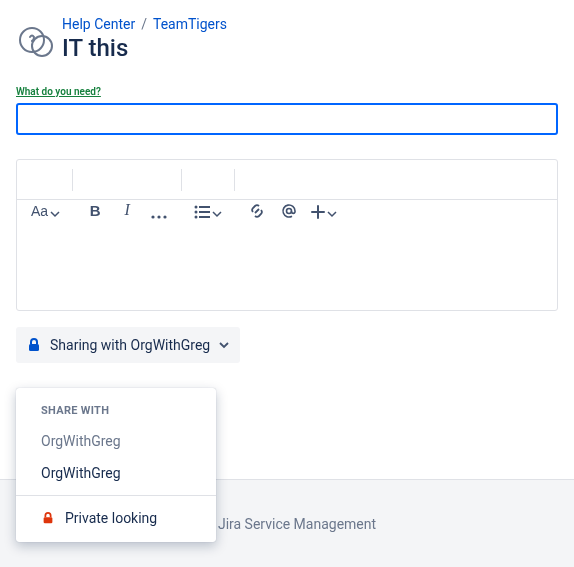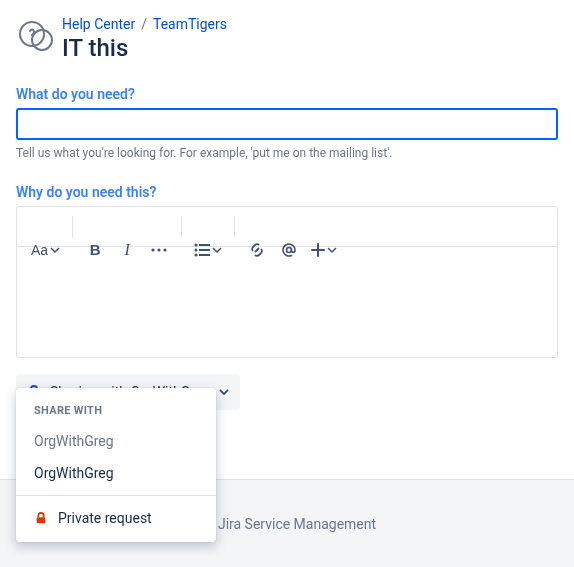--- a/index.html
+++ b/index.html
@@ -17,50 +17,50 @@
     margin:0;
     font-family:-apple-system,BlinkMacSystemFont,"Segoe UI",Roboto,Helvetica,Arial,sans-serif;
     font-size:14px;
     color:var(--text);
     background:var(--bg);
     width:574px;
     height:567px;
     position:relative;
     padding:16px;
   }
-  .header{display:flex;align-items:flex-start;gap:6px;}
+  .header{display:flex;align-items:flex-end;gap:6px;}
   .logo{width:40px;height:40px;color:#6B778C;flex:0 0 40px;display:flex;align-items:center;justify-content:center;}
   .header-text{display:flex;flex-direction:column;gap:2px;}
   .breadcrumb{display:flex;align-items:center;gap:6px;font-size:14px;}
   .breadcrumb a{color:var(--link);text-decoration:none;cursor:pointer;}
   .breadcrumb .sep{color:var(--subtle);}
   h1{margin:0;font-size:24px;font-weight:500;color:var(--text);}
   .field{margin-top:24px;}
-  .label{font-size:14px;font-weight:600;color:#3b82f6;margin-bottom:6px;}
+  .label{font-size:10px;font-weight:600;color:#15803d;margin-bottom:6px;text-decoration:underline;}
   .text-input{
     width:100%;height:32px;
     border:2px solid var(--focus);
     border-radius:3px;
     background:#fff;
     padding:4px 8px;
     outline:none;
     font-size:14px;
   }
   .hint{font-size:12px;color:var(--subtle);margin-top:6px;}
   .editor{
     width:100%;
     border:1px solid var(--border);
     border-radius:3px;
     background:#fff;
   }
   .toolbar{
     display:flex;align-items:center;height:40px;padding:0 8px;border-bottom:1px solid var(--border);
   }
   .tbtn{
-    display:flex;align-items:center;justify-content:center;
+    display:flex;align-items:flex-end;justify-content:center;
     height:32px;min-width:32px;padding:0 6px;
     border:none;background:transparent;color:#42526E;cursor:pointer;border-radius:3px;
     font-size:14px;
     margin-top:46px;
   }
   .tbtn.bold{font-weight:700;font-size:15px;}
   .tbtn.italic{font-style:italic;font-family:Georgia,serif;font-size:16px;}
   .chev-down{margin-left:2px;}
   .sep-line{width:1px;height:22px;background:var(--border);margin:0 6px;}
   .editor-body{height:110px;}
@@ -77,25 +77,25 @@
     left:16px;top:388px;
     width:200px;
     background:#fff;
     border-radius:3px;
     box-shadow:0 4px 12px rgba(9,30,66,0.25),0 0 1px rgba(9,30,66,0.3);
     padding:16px 0 8px;
     z-index:10;
   }
   .dropdown .dd-header{
     font-size:11px;font-weight:700;color:var(--subtle);
-    padding:0 18px 8px;letter-spacing:0.3px;
+    padding:0 25px 8px;letter-spacing:0.3px;
   }
   .dd-item{
     display:flex;align-items:center;gap:10px;
-    padding:8px 18px;font-size:14px;cursor:pointer;color:var(--text);
+    padding:8px 25px;font-size:14px;cursor:pointer;color:var(--text);
   }
   .dd-item.muted{color:var(--subtle);}
   .dd-divider{height:1px;background:var(--border);margin:6px 0;}
   .dd-item .red{color:var(--red);}
   .footer{
     position:absolute;left:0;right:0;bottom:0;height:88px;
     background:var(--panel);
     display:flex;align-items:center;justify-content:center;gap:6px;
     color:#6B778C;font-size:14px;
     border-top:1px solid var(--border);
@@ -121,25 +121,23 @@
       <span class="sep">/</span>
       <a>TeamTigers</a>
     </nav>
     <h1>IT this</h1>
   </div>
 </div>
 
 <div class="field">
   <div class="label">What do you need?</div>
   <input class="text-input" type="text" value="" style="">
-  <div class="hint">Tell us what you're looking for. For example, 'put me on the mailing list'.</div>
 </div>
 
 <div class="field">
-  <div class="label">Why do you need this?</div>
   <div class="editor">
     <div class="toolbar">
       <button class="tbtn">
         <span>Aa</span>
         <svg class="chev-down" width="10" height="10" viewBox="0 0 10 10">
             <path d="M1 3 L5 7 L9 3" fill="none" stroke="currentColor" stroke-width="1.5"></path>
           </svg>
       </button>
       <div class="sep-line"></div>
       <button class="tbtn bold">B</button>
@@ -208,21 +206,21 @@
   <div class="dd-item muted">OrgWithGreg</div>
   <div class="dd-item">OrgWithGreg</div>
   <div class="dd-divider"></div>
   <div class="dd-item">
     <span class="red">
       <svg width="14" height="14" viewBox="0 0 16 16" fill="currentColor">
           <path d="M5 7 V5 a3 3 0 0 1 6 0 V7" fill="none" stroke="currentColor" stroke-width="2"></path>
           <rect x="3" y="7" width="10" height="7" rx="1.5"></rect>
         </svg>
     </span>
-    <span>Private request</span>
+    <span>Private looking</span>
   </div>
 </div>
 
 <div class="footer">
   <svg width="14" height="14" viewBox="0 0 14 14" fill="#6B778C">
       <path d="M7 0 L11 5 L7 5 L7 9 L3 4 L7 4 Z M7 14 L3 9 L7 9 L7 5 L11 10 L7 10 Z"></path>
     </svg>
   <span>Jira Service Management</span>
 </div>
 

